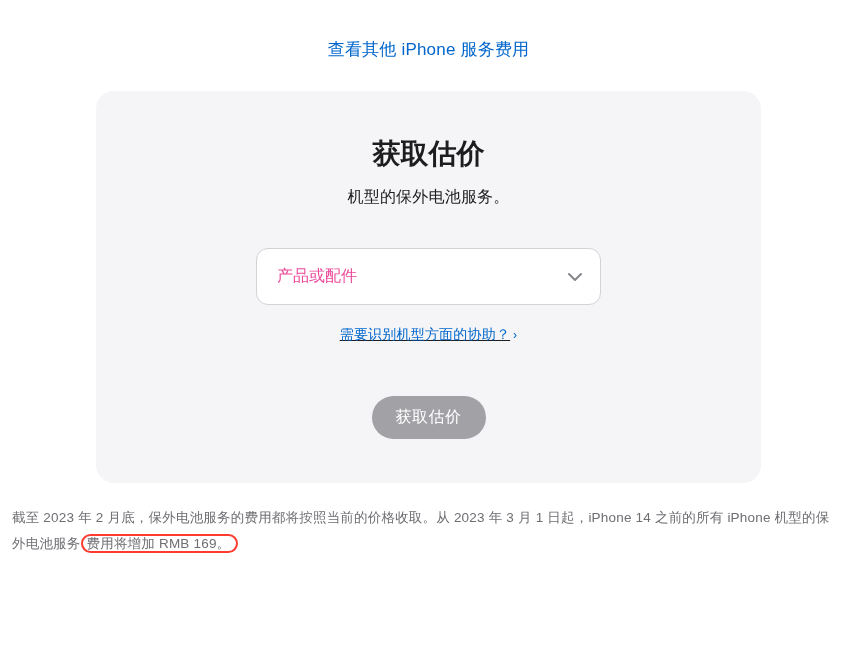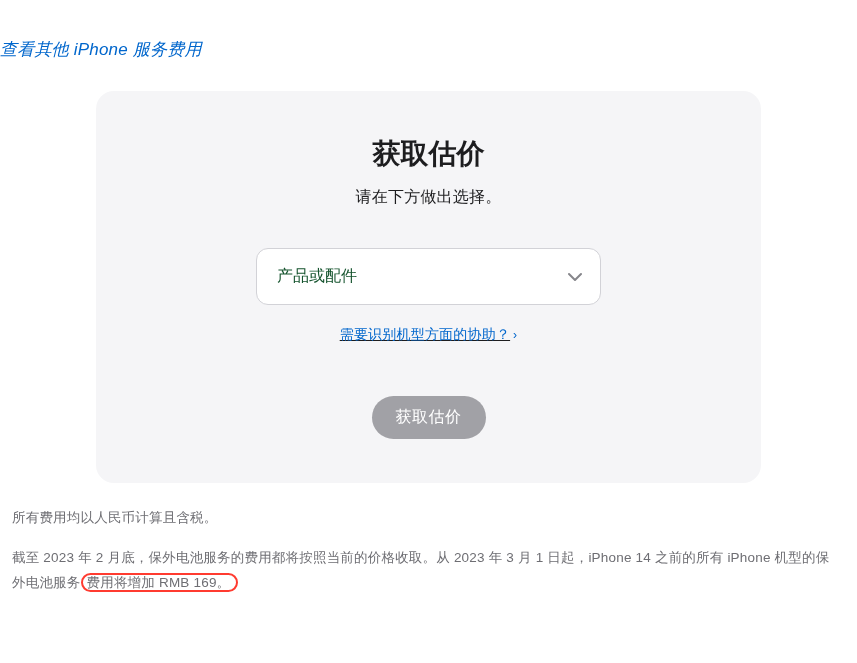--- a/index.html
+++ b/index.html
@@ -13,24 +13,23 @@
       width: 857px;
       height: 663px;
       overflow: hidden;
       color: #1d1d1f;
     }
     .container {
       width: 100%;
       padding: 0;
     }
     .top-link {
-      text-align: left;
+      text-align: center;
       padding-top: 38px;
       padding-bottom: 30px;
-      font-style: italic;
     }
     .top-link a {
       color: #0066cc;
       text-decoration: none;
       font-size: 17px;
       letter-spacing: 0.2px;
     }
     .card {
       background: #f5f5f7;
       border-radius: 18px;
@@ -63,21 +62,21 @@
       border: 1px solid #d2d2d7;
       border-radius: 12px;
       display: flex;
       align-items: center;
       padding: 0 20px;
       cursor: pointer;
       position: relative;
       text-align: left;
     }
     .select-placeholder {
-      color: #14532d;
+      color: #ec4899;
       font-size: 16px;
       text-align: right;
     }
     .chevron {
       position: absolute;
       right: 18px;
       top: 50%;
       transform: translateY(-50%);
       color: #86868b;
     }
@@ -135,21 +134,21 @@
 <body>
 
 <div class="container">
 
   <div class="top-link">
     <a href="#">查看其他 iPhone 服务费用</a>
   </div>
 
   <div class="card">
     <h1 class="card-title">获取估价</h1>
-    <p class="card-subtitle">请在下方做出选择。</p>
+    <p class="card-subtitle">机型的保外电池服务。</p>
 
     <div class="select-wrap">
       <div class="select-box">
         <span class="select-placeholder">产品或配件</span>
         <span class="chevron">
           <svg viewBox="0 0 14 9" fill="none" stroke="#86868b" stroke-width="2" stroke-linecap="round" stroke-linejoin="round">
               <polyline points="1,1.5 7,7.5 13,1.5"></polyline>
             </svg>
         </span>
       </div>
@@ -159,19 +158,18 @@
     <div class="help-link">
       <a href="#">
         <span>需要识别机型方面的协助？</span><span class="chev-right">›</span>
       </a>
     </div>
 
     <button class="submit-btn">获取估价</button>
   </div>
 
   <div class="footer-notes">
-    <p class="note-line">所有费用均以人民币计算且含税。</p>
     <p class="note-line">
       <span>截至 2023 年 2 月底，保外电池服务的费用都将按照当前的价格收取。从 2023 年 3 月 1 日起，iPhone 14 之前的所有 iPhone 机型的保外电池服务</span><span class="highlight-annotation">费用将增加 RMB 169。</span>
     </p>
   </div>
 
 </div>
 
 </body></html>

